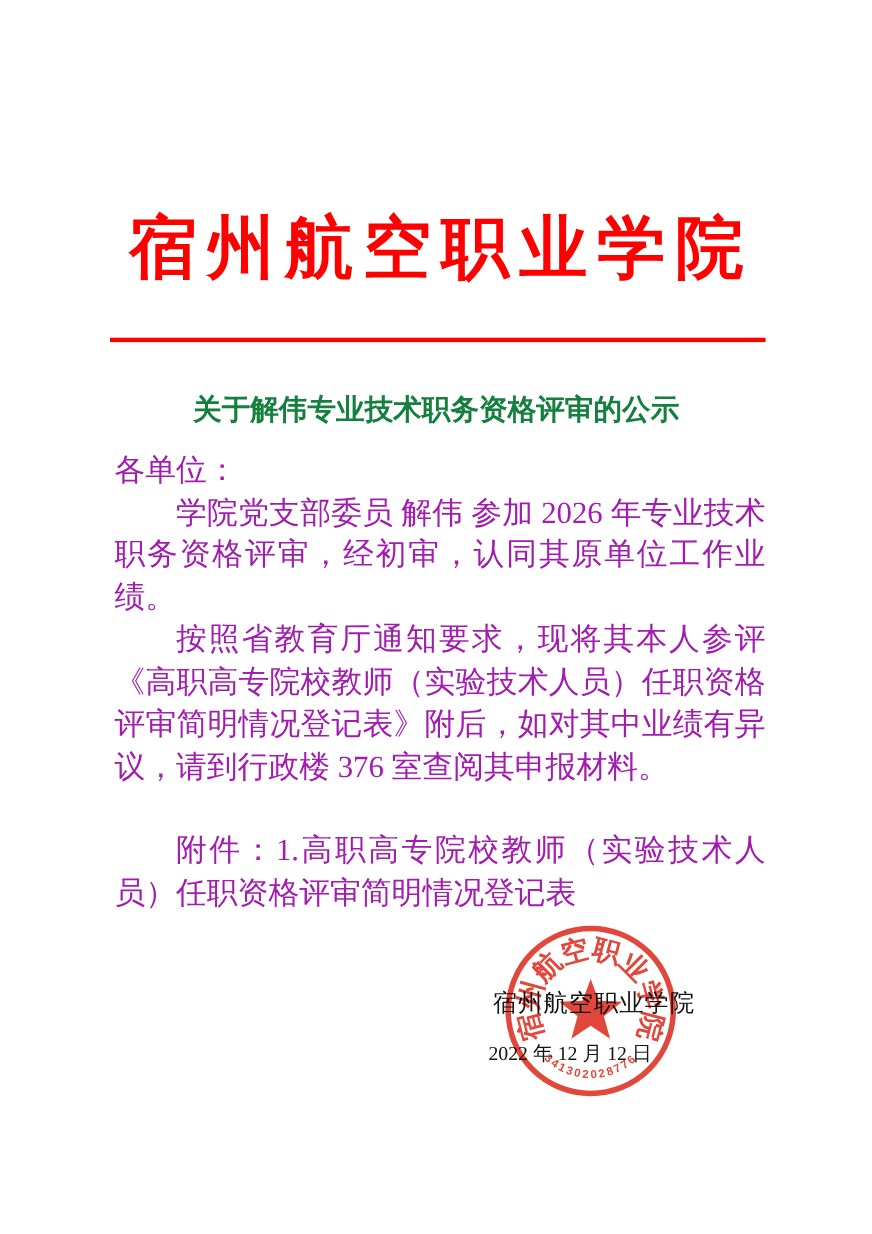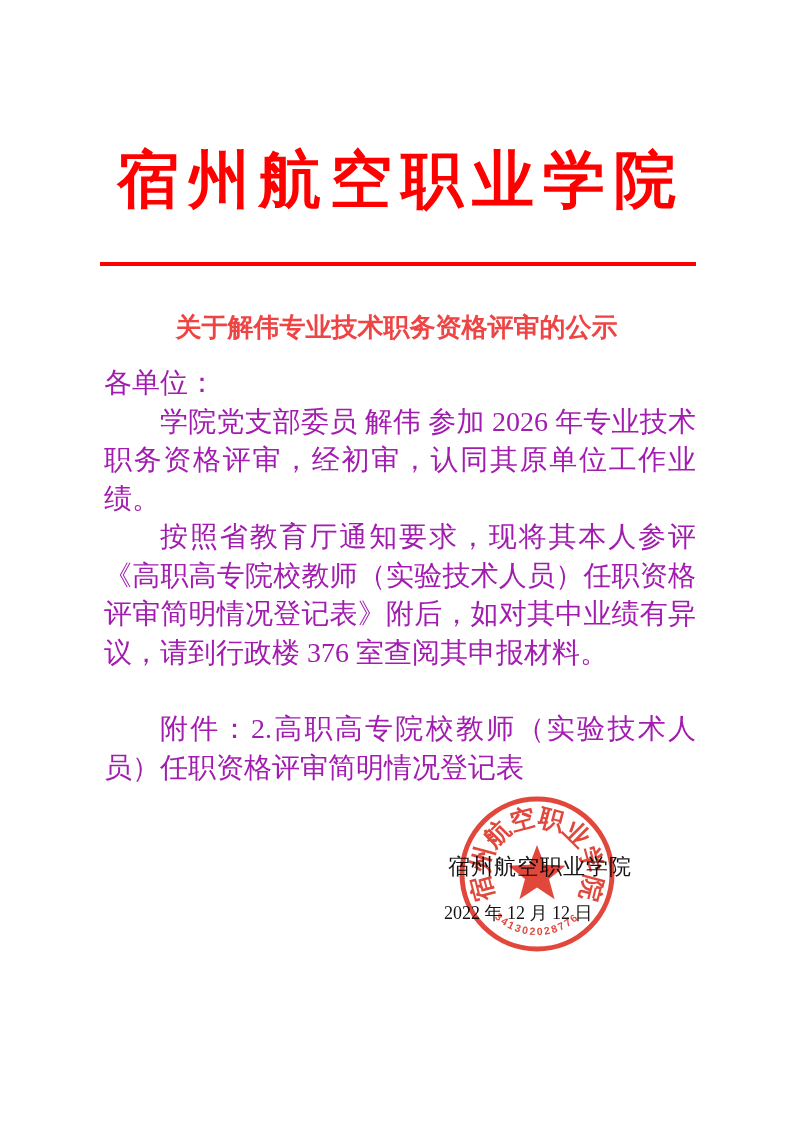--- a/index.html
+++ b/index.html
@@ -5,20 +5,21 @@
   * { margin: 0; padding: 0; box-sizing: border-box; }
   html, body { background: #ffffff; }
   .page {
     position: relative;
     width: 793px;
     height: 990px;
     background: #ffffff;
     overflow: hidden;
     font-family: "Liberation Serif", "DejaVu Serif", serif;
     color: #111111;
+    margin-top: 45px;
   }
   .masthead {
     position: absolute;
     top: 138px;
     left: 0;
     right: 0;
     text-align: center;
     color: #fe0000;
     font-weight: bold;
     font-size: 62px;
@@ -36,21 +37,21 @@
     background: #fe0000;
   }
   .doc-title {
     position: absolute;
     top: 310px;
     left: 0;
     right: 0;
     text-align: center;
     font-size: 26px;
     font-weight: bold;
-    color: #ef4444;
+    color: #15803d;
     white-space: nowrap;
   }
   .body-block {
     position: absolute;
     left: 104px;
     top: 364px;
     width: 592px;
     font-size: 28px;
     line-height: 38.5px;
     text-align: justify;
@@ -117,21 +118,21 @@
   <h1 class="masthead">宿州航空职业学院</h1>
 
   <div class="red-rule"></div>
 
   <h2 class="doc-title">关于解伟专业技术职务资格评审的公示</h2>
 
   <div class="body-block">
     <p class="salutation">各单位：</p>
     <p class="para">学院党支部委员 解伟 参加 2026 年专业技术职务资格评审，经初审，认同其原单位工作业绩。</p>
     <p class="para">按照省教育厅通知要求，现将其本人参评《高职高专院校教师（实验技术人员）任职资格评审简明情况登记表》附后，如对其中业绩有异议，请到行政楼 376 室查阅其申报材料。</p>
-    <p class="para attachment">附件：2.高职高专院校教师（实验技术人员）任职资格评审简明情况登记表</p>
+    <p class="para attachment">附件：1.高职高专院校教师（实验技术人员）任职资格评审简明情况登记表</p>
   </div>
 
   <div class="signature">宿州航空职业学院</div>
 
   <div class="sign-date">2022 年 12 月 12 日</div>
 
   <svg class="seal" viewBox="0 0 170 170" xmlns="http://www.w3.org/2000/svg">
     <circle cx="85" cy="85" r="75" fill="none" stroke="#df392c" stroke-width="5"></circle>
     <polygon fill="#df392c" transform="translate(85,86)" points="0,-30 7.41,-10.19 28.53,-9.27 11.98,3.89 17.63,24.27 0,12.6 -17.63,24.27 -11.98,3.89 -28.53,-9.27 -7.41,-10.19"></polygon>
     <path id="sealTopArc" d="M 43.4 109 A 48 48 0 1 1 126.6 109" fill="none"></path>

